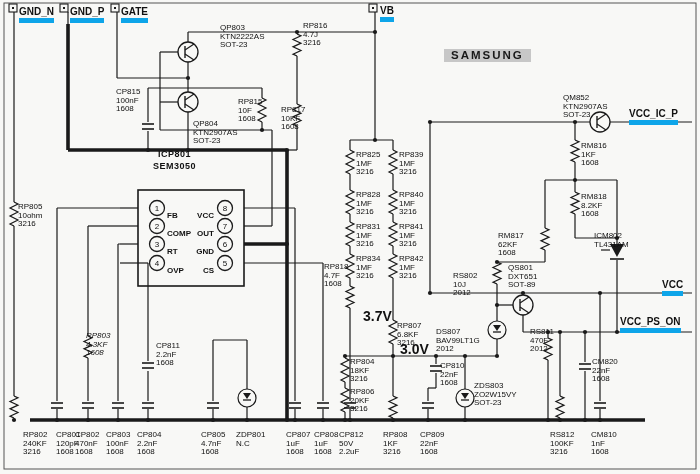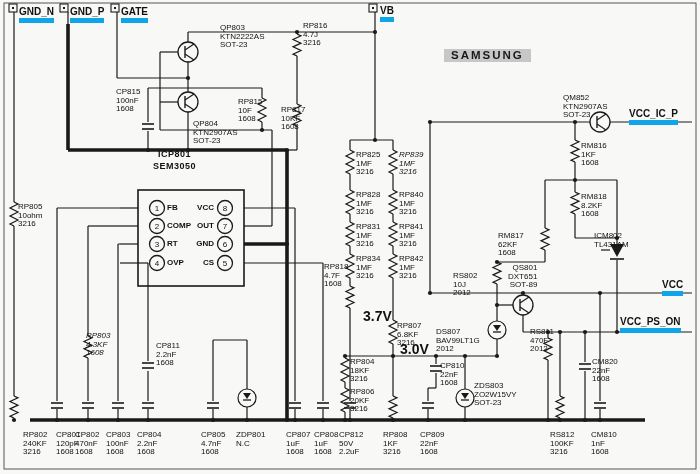--- a/index.html
+++ b/index.html
@@ -6,21 +6,21 @@
   #canvas{
     position:relative;width:700px;height:474px;background:#f8f8f6;
     font-family:"Liberation Sans",sans-serif;overflow:hidden;
     outline:1px solid #999;
   }
   .lbl{position:absolute;color:#111;font-size:8px;line-height:8.5px;white-space:nowrap;}
   .comp div{font-size:8px;line-height:8.5px;}
   .port{font-size:10px;font-weight:bold;border-bottom:5px solid #0ea5e9;padding-bottom:1px;}
   .net{font-size:14px;font-weight:bold;}
   .ic-ref{font-size:9px;font-weight:bold;letter-spacing:.5px;}
-  .pin-name{font-size:8px;font-weight:bold;}
+  .pin-name{font-size:8px;font-weight:bold;margin-top:8px;}
   #title{
     position:absolute;left:542px;top:6px;width:152px;
     font-size:13px;font-weight:bold;letter-spacing:1.5px;color:#000;
     border-bottom:1.5px solid #000;padding-bottom:3px;
   }
   #brand{
     position:absolute;left:444px;top:49px;background:#c7c7c7;color:#1a1a1a;
     font-size:11.5px;font-weight:bold;letter-spacing:2px;padding:2px 7px;
   }
   svg{position:absolute;left:0;top:0;}
@@ -337,21 +337,21 @@
       <div class="lbl comp" style="left: 581px; top: 142px;">
         <div>RM816</div>
         <div>1KF</div>
         <div>1608</div>
       </div>
       <div class="lbl comp" style="left: 356px; top: 151px;">
         <div>RP825</div>
         <div>1MF</div>
         <div>3216</div>
       </div>
-      <div class="lbl comp" style="left: 399px; top: 151px; font-style: italic;">
+      <div class="lbl comp" style="left: 399px; top: 151px;">
         <div>RP839</div>
         <div>1MF</div>
         <div>3216</div>
       </div>
       <div class="lbl comp" style="left: 356px; top: 191px;">
         <div>RP828</div>
         <div>1MF</div>
         <div>3216</div>
       </div>
       <div class="lbl comp" style="left: 399px; top: 191px;">
@@ -401,21 +401,21 @@
       <div class="lbl comp" style="left: 324px; top: 263px;">
         <div>RP818</div>
         <div>4.7F</div>
         <div>1608</div>
       </div>
       <div class="lbl comp" style="left: 453px; top: 272px;">
         <div>RS802</div>
         <div>10J</div>
         <div>2012</div>
       </div>
-      <div class="lbl comp" style="left: 508px; top: 264px; text-align: right;">
+      <div class="lbl comp" style="left: 508px; top: 264px;">
         <div>QS801</div>
         <div>DXT651</div>
         <div>SOT-89</div>
       </div>
       <div class="lbl comp" style="left: 397px; top: 322px;">
         <div>RP807</div>
         <div>6.8KF</div>
         <div>3216</div>
       </div>
       <div class="lbl comp" style="left: 436px; top: 328px;">

